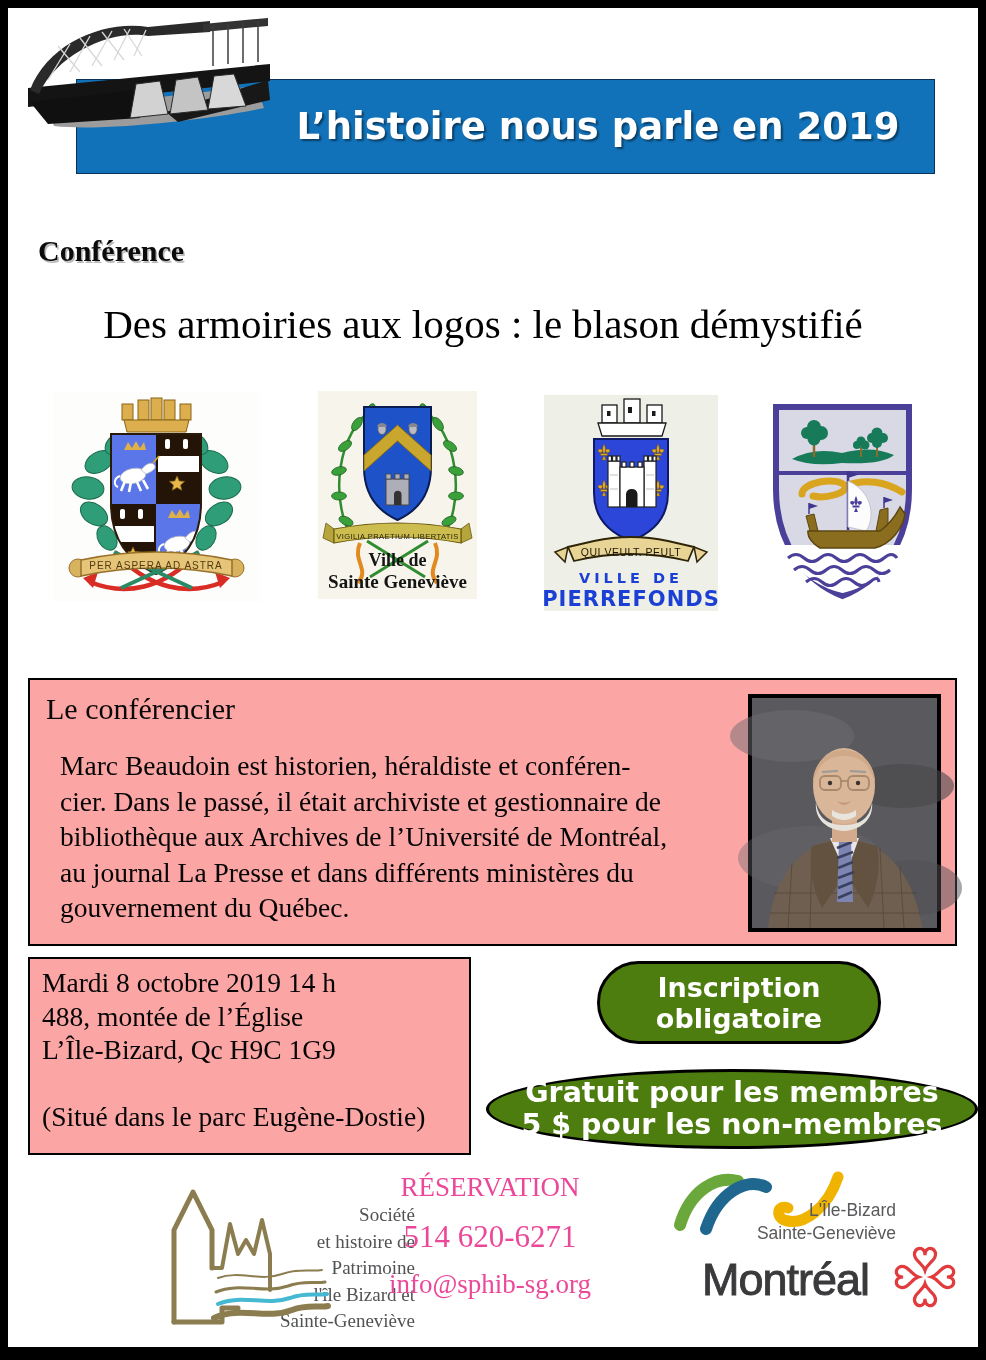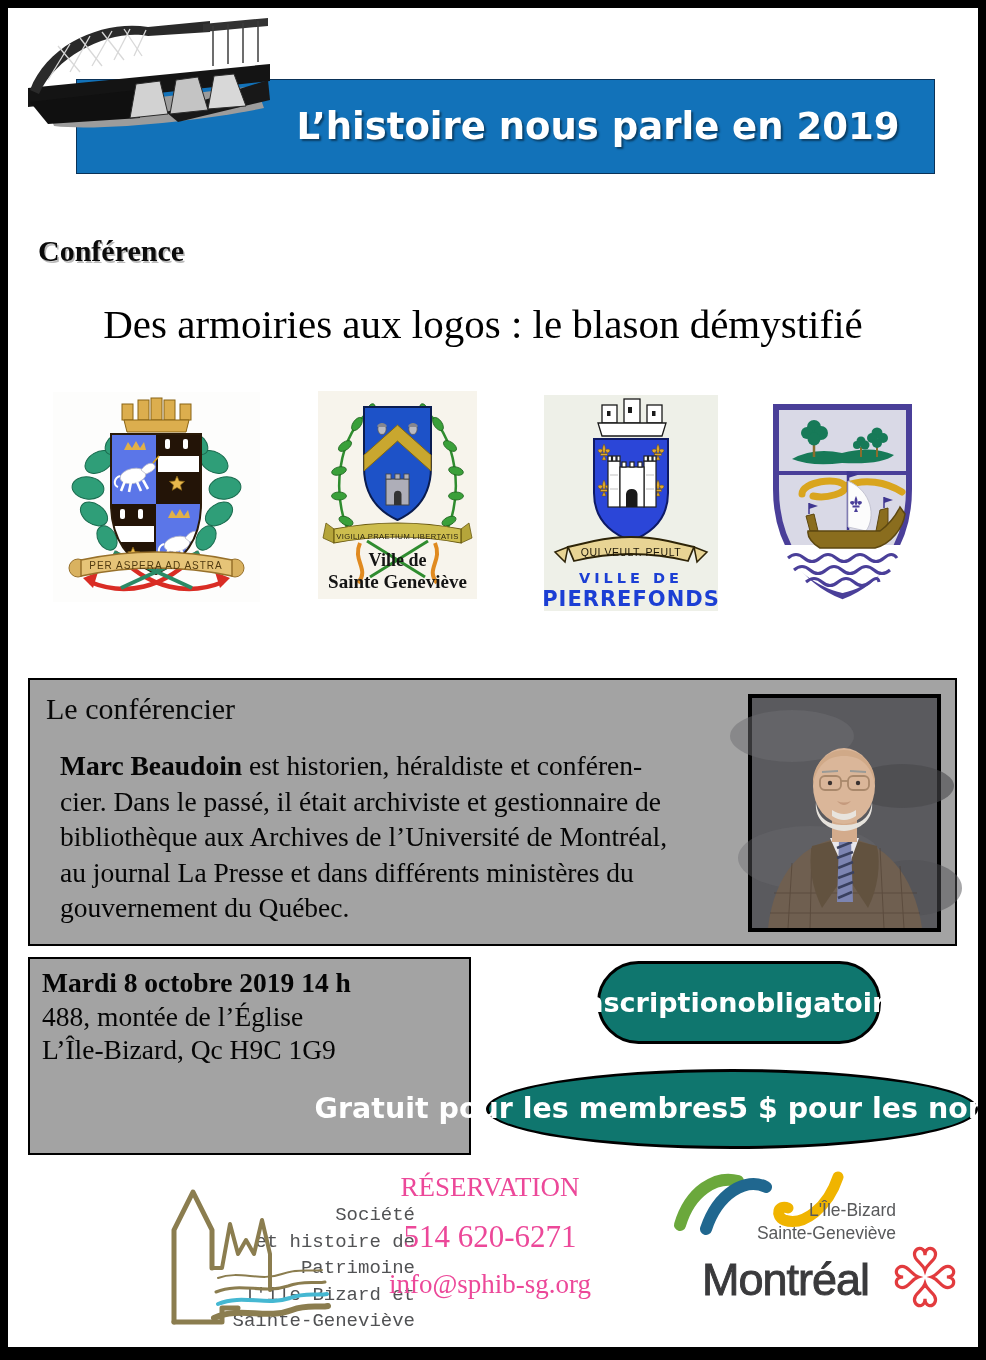--- a/index.html
+++ b/index.html
@@ -6,36 +6,36 @@
   html,body{background:#e8e8e8}
   body{font-family:"Liberation Serif","DejaVu Serif",serif}
   .page{position:relative;width:986px;height:1360px;background:#fff;overflow:hidden;margin:0 auto}
   .page-border{position:absolute;inset:0;border:8px solid #000;border-bottom-width:13px;pointer-events:none;z-index:60}
   .banner{position:absolute;left:76px;top:79px;width:859px;height:95px;background:#1272b9;border:1px solid #0a3258;display:flex;align-items:center;justify-content:center;padding-left:185px;z-index:1}
   .banner-title{color:#fff;font-family:"DejaVu Sans","Liberation Sans",sans-serif;font-weight:bold;font-size:37px;white-space:nowrap;text-shadow:2px 2px 2px rgba(0,0,0,.45)}
   .bridge{position:absolute;left:18px;top:14px;width:265px;height:122px;z-index:2}
   .conference-label{position:absolute;left:38px;top:234px;font-size:30px;font-weight:bold;color:#0b0b0b;text-shadow:1.5px 1.5px 0 rgba(130,130,130,.55)}
   .main-title{position:absolute;left:0;top:300px;width:966px;text-align:center;font-size:41px;color:#000;white-space:nowrap}
   .crest{position:absolute}
-  .box{position:absolute;border:2px solid #000;background:#a3a3a3}
+  .box{position:absolute;border:2px solid #000;background:#fca5a5}
   .speaker-box{left:28px;top:678px;width:929px;height:268px}
   .speaker-heading{position:absolute;left:16px;top:12px;font-size:30px;color:#090909}
   .speaker-bio{position:absolute;left:30px;top:68px;font-size:27.5px;line-height:35.5px;color:#050505}
   .speaker-bio div{white-space:nowrap}
   .photo-frame{position:absolute;left:718px;top:14px;width:193px;height:238px;border:4px solid #000;background:#5a5a5e}
   .photo-frame svg{display:block;width:100%;height:100%}
   .event-box{left:28px;top:957px;width:443px;height:198px;padding:7px 12px;font-size:27.5px;line-height:33.5px;color:#050505}
   .event-box div{white-space:nowrap}
-  .bold{font-weight:bold}
+  .bold{font-weight:normal}
   .spacer{height:33px}
-  .badge{position:absolute;background:#0f766e;border:3px solid #000;color:#fff;font-family:"DejaVu Sans","Liberation Sans",sans-serif;font-weight:bold;display:flex;flex-direction:row;align-items:center;justify-content:center;text-align:center;z-index:3}
+  .badge{position:absolute;background:#4d7c0f;border:3px solid #000;color:#fff;font-family:"DejaVu Sans","Liberation Sans",sans-serif;font-weight:bold;display:flex;flex-direction:column;align-items:center;justify-content:center;text-align:center;z-index:3}
   .badge div{white-space:nowrap}
   .badge-inscription{left:597px;top:961px;width:284px;height:83px;border-radius:42px;font-size:27px;line-height:31px}
   .badge-gratuit{left:486px;top:1069px;width:492px;height:80px;border-radius:50%;font-size:28.5px;line-height:32px}
-  .society{position:absolute;left:80px;top:1202px;width:335px;text-align:right;font-family:Liberation Mono, monospace;font-size:19px;line-height:26.5px;color:#515254}
+  .society{position:absolute;left:80px;top:1202px;width:335px;text-align:right;font-family:Liberation Serif, serif;font-size:19px;line-height:26.5px;color:#515254}
   .church{position:absolute;left:160px;top:1170px;width:170px;height:162px}
   .reservation{position:absolute;left:345px;top:1172px;width:290px;text-align:center;color:#ec4899}
   .res-label{font-size:27px}
   .res-phone{font-size:31px;font-weight:normal;margin-top:16px}
   .res-email{font-size:27px;margin-top:14px}
   .res-web{font-size:25px;margin-top:1px}
   .mtl{position:absolute;left:652px;top:1163px;width:312px;height:152px}
   svg{overflow:visible}
 </style>
 </head>
@@ -398,20 +398,21 @@
         <path d="M85,103 Q92,106 99,103 Q92,111 85,103 Z" fill="#c59a7d"></path>
       </svg>
     </div>
   </div>
 
   <div class="box event-box">
     <div class="bold">Mardi 8 octobre 2019 14 h</div>
     <div>488, montée de l’Église</div>
     <div>L’Île-Bizard, Qc H9C 1G9</div>
     <div class="spacer"></div>
+    <div>(Situé dans le parc Eugène-Dostie)</div>
   </div>
 
   <div class="badge badge-inscription">
     <div>Inscription</div>
     <div>obligatoire</div>
   </div>
   <div class="badge badge-gratuit">
     <div>Gratuit pour les membres</div>
     <div>5 $ pour les non-membres</div>
   </div>

